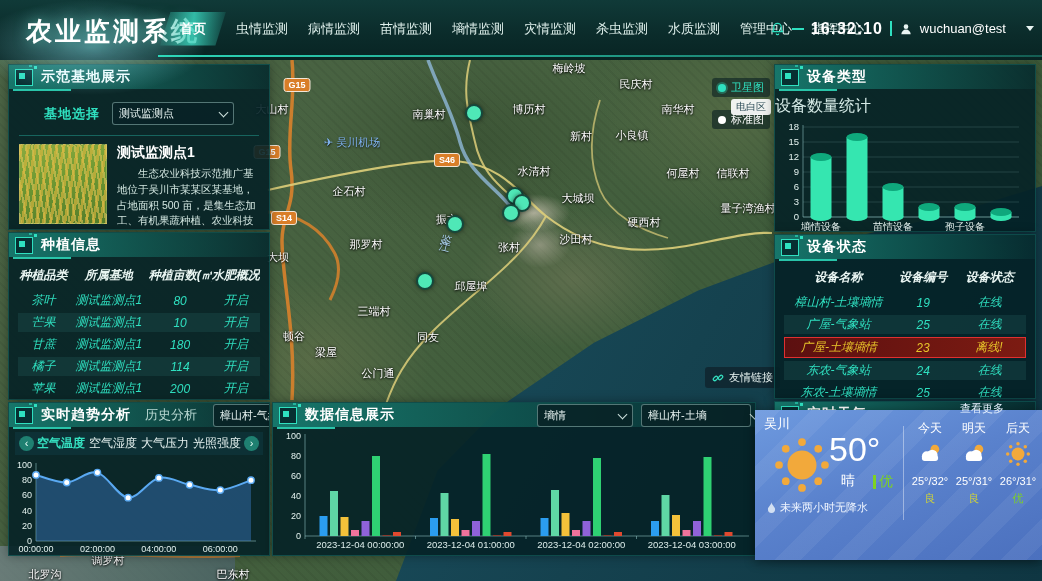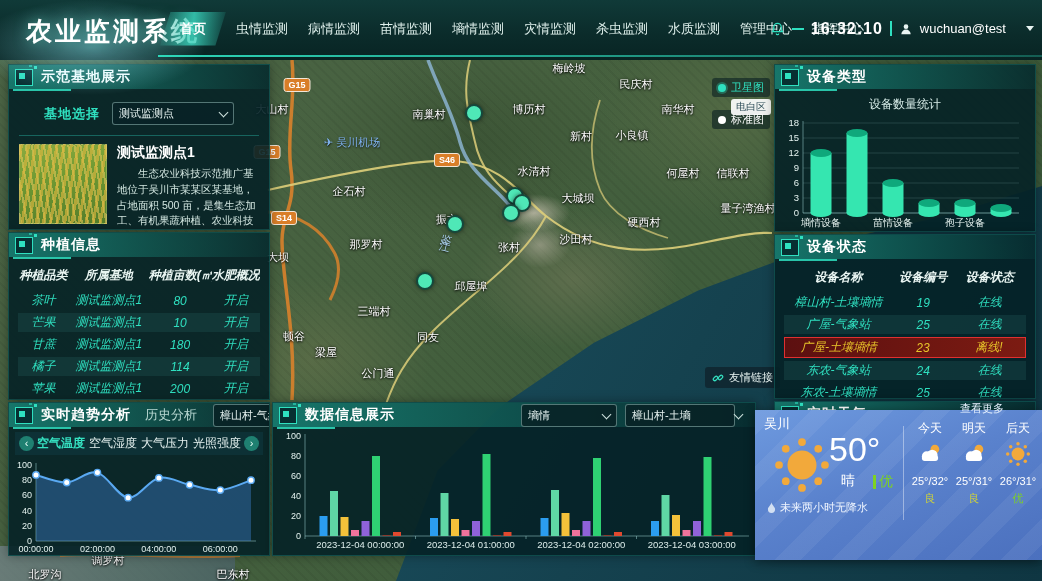--- a/index.html
+++ b/index.html
@@ -100,21 +100,21 @@
   .p2 .c1{width:21%;} .p2 .c2{width:33%;} .p2 .c3{width:26%;} .p2 .c4{width:20%;}
   .p5 .c1{width:45%;} .p5 .c2{width:25%;} .p5 .c3{width:30%;}
   .trow.off{background:linear-gradient(90deg,#5c1010,#7c1b12);border:1px solid #e03030;}
   .trow.off .tc{color:#e8c52a;}
 
   .tabs{display:flex;align-items:center;margin:5px 6px 2px;background:rgba(14,52,56,.85);padding:3px 4px;gap:2px;}
   .tarrow{flex:none;width:15px;height:15px;border-radius:50%;background:#1f8071;color:#eafff9;font-size:11px;
     line-height:14px;text-align:center;cursor:pointer;}
   .tab{flex:1;text-align:center;font-size:12px;color:#e6f2f0;cursor:pointer;white-space:nowrap;}
   .tab.active{color:#35e0c0;font-weight:bold;}
-  .subtitle{font-size:12px;color:#d7ece8;margin:7px 0 0 0;text-align:center;}
+  .subtitle{font-size:16px;color:#d7ece8;margin:7px 0 0 0;}
 
   
   .weather{position:absolute;left:755px;top:410px;width:287px;height:150px;z-index:30;overflow:hidden;
     background:linear-gradient(160deg,#6e9adf 0%,#5a82cd 45%,#4b70be 100%);box-shadow:0 2px 10px rgba(0,0,0,.45);}
   .weather::before{content:"";position:absolute;inset:0;
     background:repeating-linear-gradient(135deg, rgba(255,255,255,.06) 0 18px, rgba(255,255,255,0) 18px 40px);}
   .wcity{position:absolute;left:9px;top:5px;font-size:13px;color:#fff;}
   .wsun{position:absolute;left:18px;top:26px;}
   .wtemp{position:absolute;left:74px;top:20px;font-size:34px;color:#fff;}
   .wcond{position:absolute;left:86px;top:62px;font-size:14px;color:#fff;}
@@ -366,21 +366,21 @@
 
   <section class="panel" style="left:272px;top:402px;width:482px;height:152px;">
     <div class="phead">
       <div class="corner"></div>
       <div class="ptitle">数据信息展示</div>
       <div class="spacer"></div>
       <div class="sel" style="width:82px;">
         <span>墒情</span>
         <span class="chev"></span>
       </div>
-      <div class="sel" style="width:96px;margin-right:20px;gap:44px;">
+      <div class="sel" style="width:96px;margin-right:4px;gap:44px;">
         <span>樟山村-土墒</span>
         <span class="chev"></span>
       </div>
     </div>
     <svg width="474" height="122" style="margin:3px 0 0 4px;">
         <text x="24" y="109" text-anchor="end" font-size="9" fill="#e4f2ef">0</text>
         <text x="24" y="89" text-anchor="end" font-size="9" fill="#e4f2ef">20</text>
         <text x="24" y="69" text-anchor="end" font-size="9" fill="#e4f2ef">40</text>
         <text x="24" y="49" text-anchor="end" font-size="9" fill="#e4f2ef">60</text>
         <text x="24" y="28.999999999999996" text-anchor="end" font-size="9" fill="#e4f2ef">80</text>

